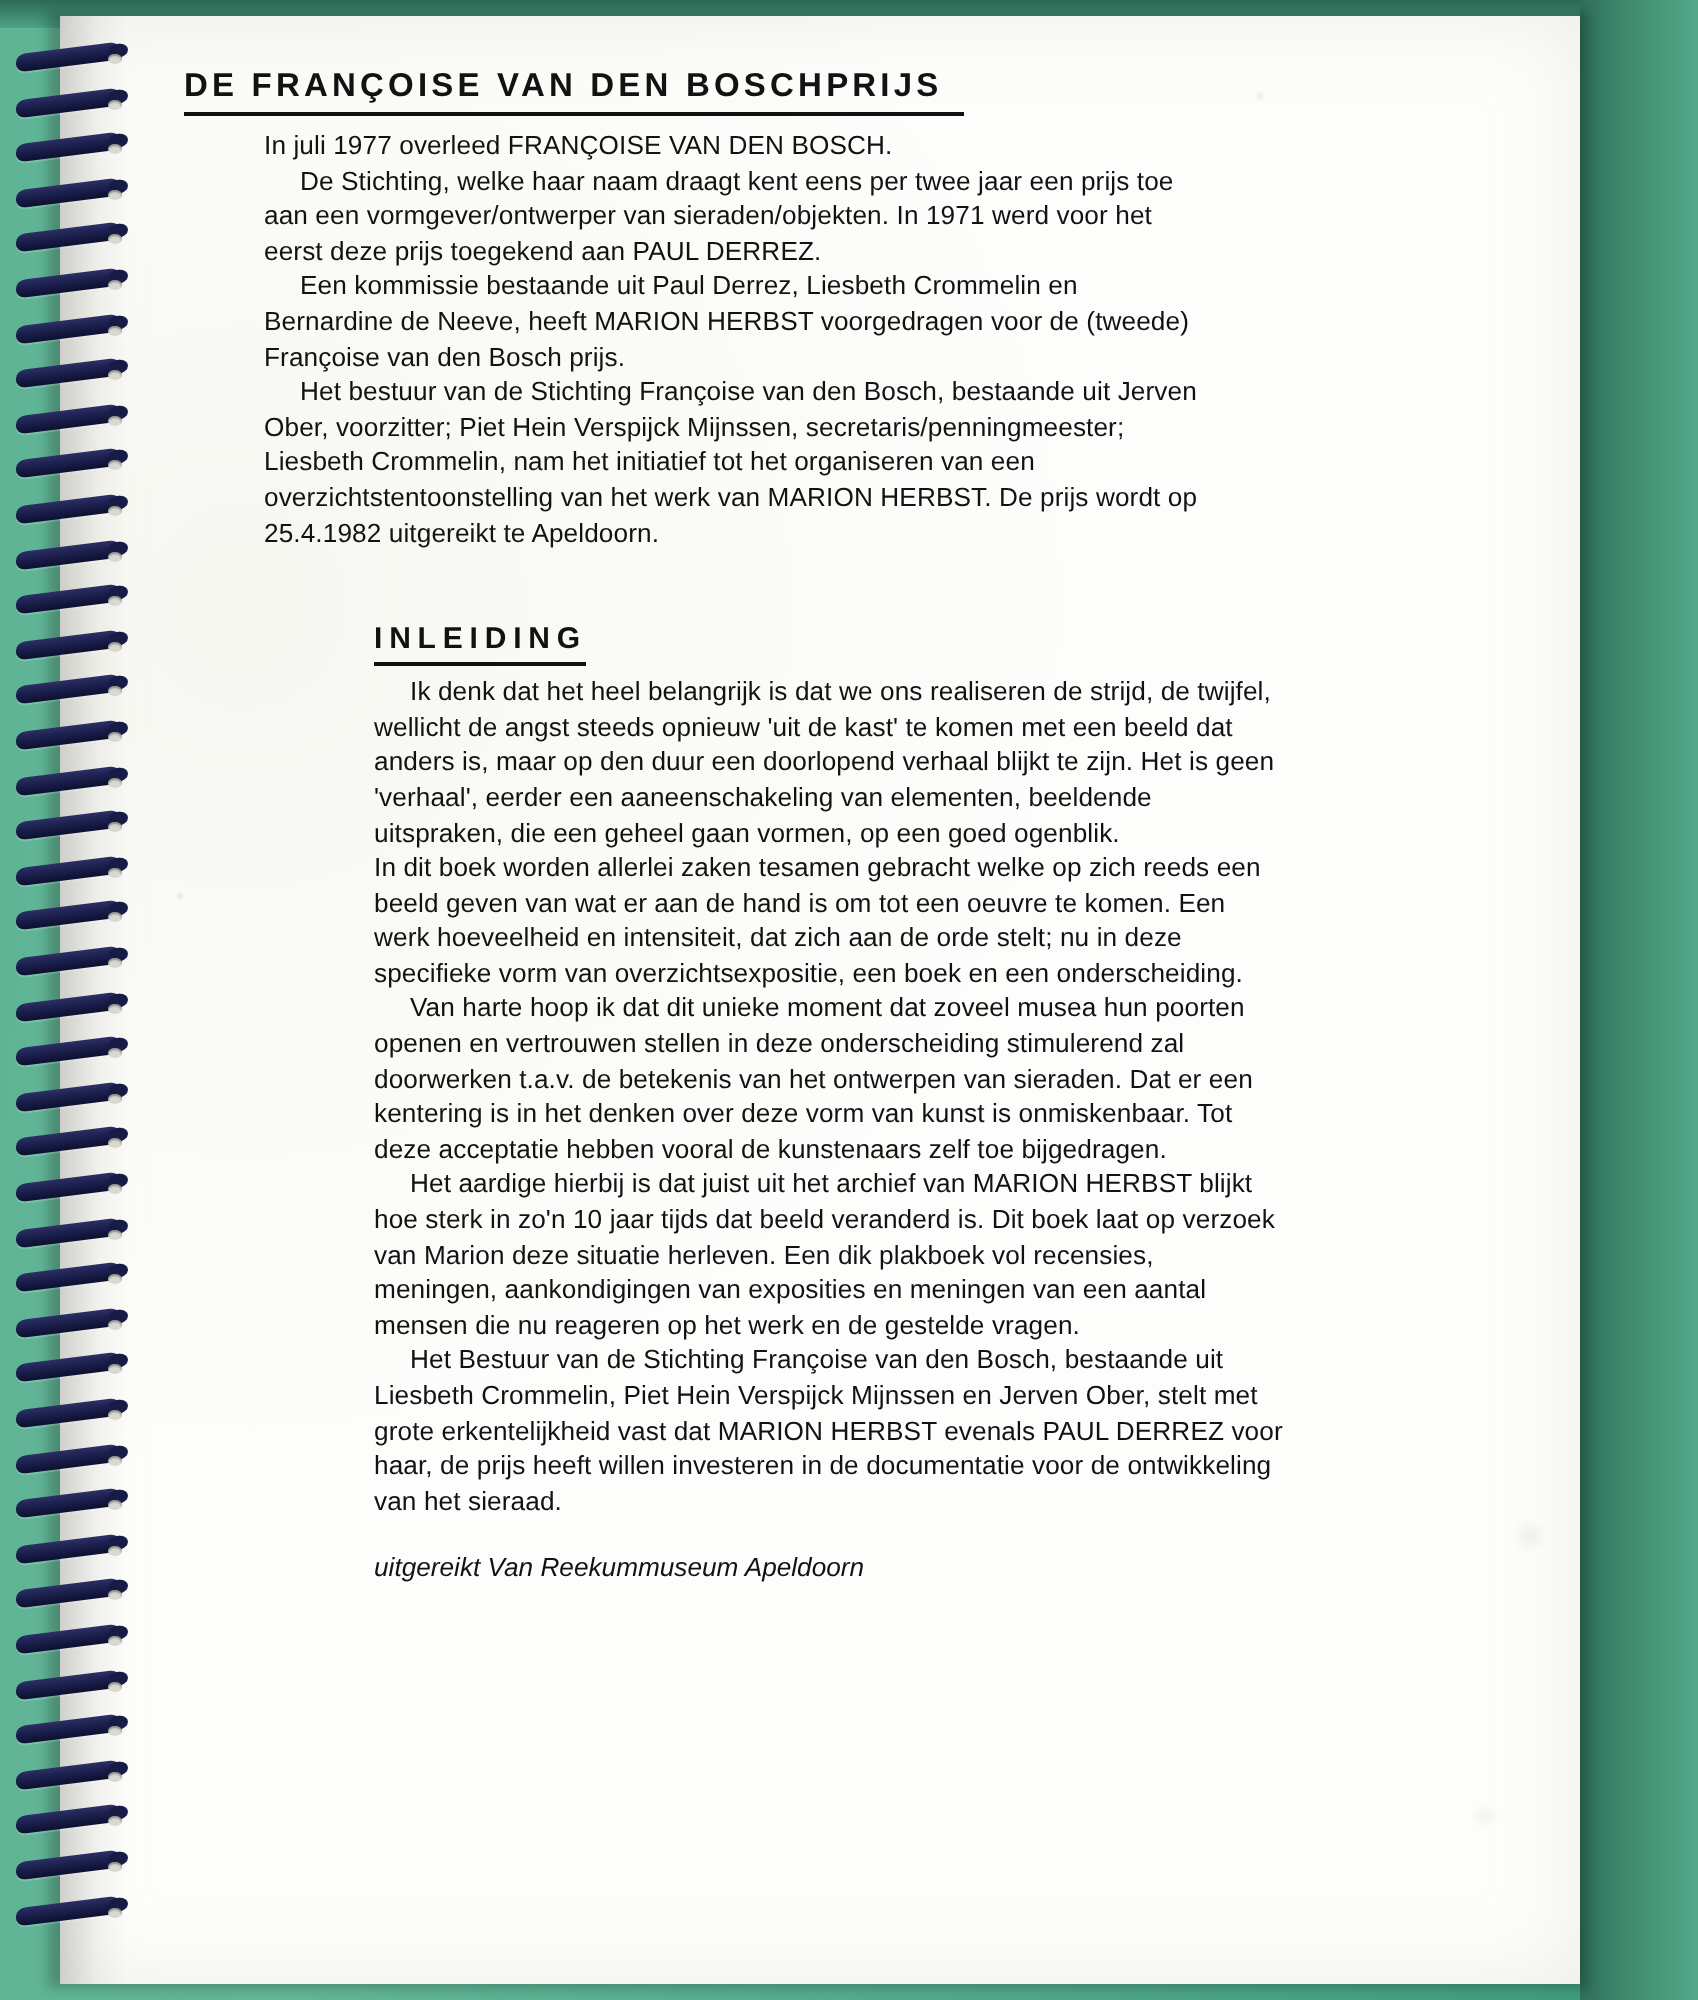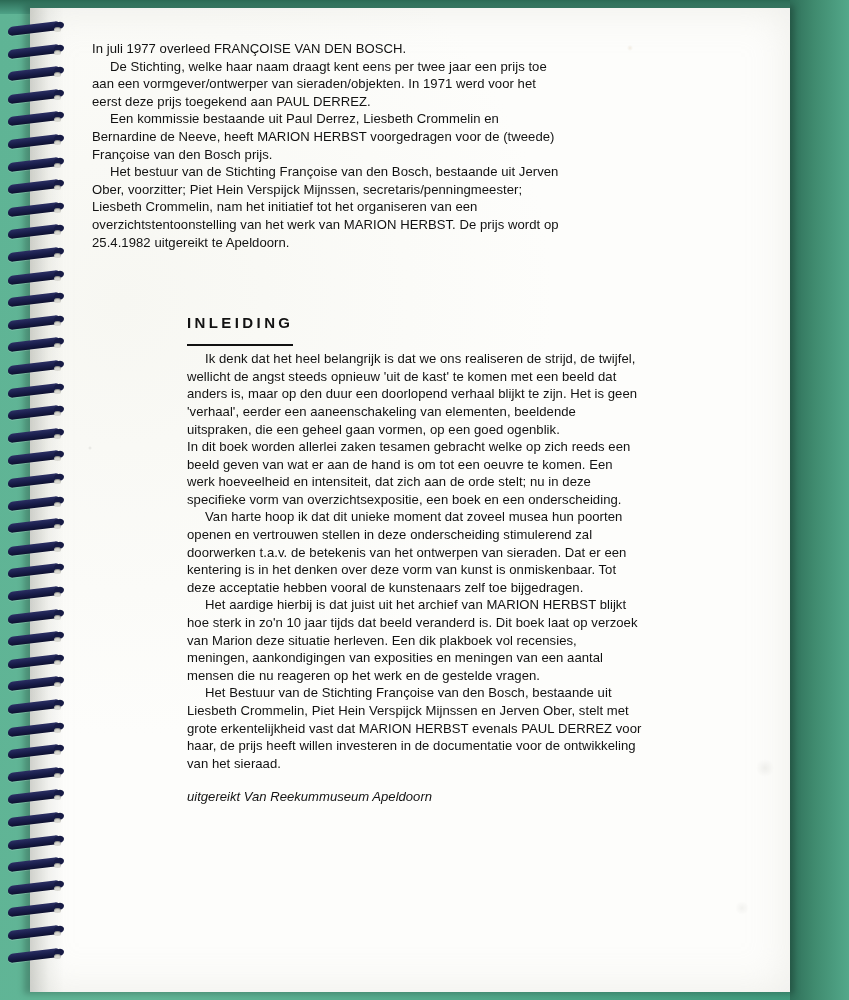--- a/index.html
+++ b/index.html
@@ -125,29 +125,29 @@
     font-family: "Liberation Sans", sans-serif;
   }
 
   .para {
     font-size: 13.1px;
     line-height: 17.6px;
     margin: 0;
     letter-spacing: 0.05px;
   }
   .para.indent { text-indent: 18px; }
-  .block-1 { margin-top: 6px; }
+  .block-1 { margin-top: 6px; margin-left: 40px; }
   .block-1 .para { width: 470px; }
 
   h2.heading {
     font-size: 15px;
     font-weight: 700;
     letter-spacing: 3.4px;
-    margin: 41px 0 4px 0;
-    padding-bottom: 13px;
+    margin: 14px 0 4px 0;
+    padding-bottom: 3px;
     border-bottom: 2.2px solid #111;
     display: inline-block;
   }
 
   #section-intro { margin-left: 95px; width: 470px; margin-top: 22px; }
   #section-intro .para { width: 455px; }
 
   .sig {
     margin-top: 16px;
     font-size: 13.1px;
@@ -249,20 +249,21 @@
       <div class="coil" style="top: 885.4px;"></div>
       <div class="hole" style="top: 888.4px;"></div>
       <div class="coil" style="top: 908px;"></div>
       <div class="hole" style="top: 911px;"></div>
       <div class="coil" style="top: 930.6px;"></div>
       <div class="hole" style="top: 933.6px;"></div>
     </div>
 
   <div id="content">
 
+    <h1 class="title">DE FRANÇOISE VAN DEN BOSCHPRIJS</h1>
 
     <div class="block-1">
       <p class="para">In juli 1977 overleed FRANÇOISE VAN DEN BOSCH.</p>
       <p class="para indent">De Stichting, welke haar naam draagt kent eens per twee jaar een prijs toe aan een vormgever/ontwerper van sieraden/objekten. In 1971 werd voor het eerst deze prijs toegekend aan PAUL DERREZ.</p>
       <p class="para indent">Een kommissie bestaande uit Paul Derrez, Liesbeth Crommelin en Bernardine de Neeve, heeft MARION HERBST voorgedragen voor de (tweede) Françoise van den Bosch prijs.</p>
       <p class="para indent">Het bestuur van de Stichting Françoise van den Bosch, bestaande uit Jerven Ober, voorzitter; Piet Hein Verspijck Mijnssen, secretaris/penningmeester; Liesbeth Crommelin, nam het initiatief tot het organiseren van een overzichtstentoonstelling van het werk van MARION HERBST. De prijs wordt op 25.4.1982 uitgereikt te Apeldoorn.</p>
     </div>
 
     <div id="section-intro">
       <h2 class="heading">INLEIDING</h2>

